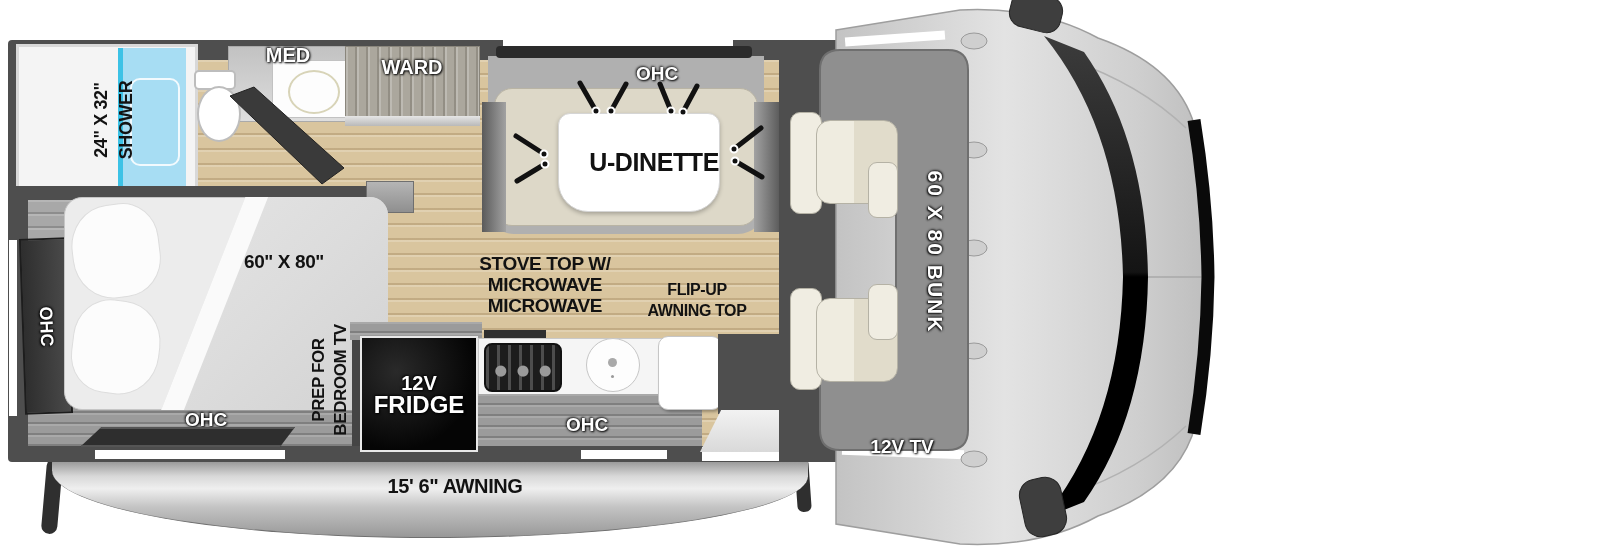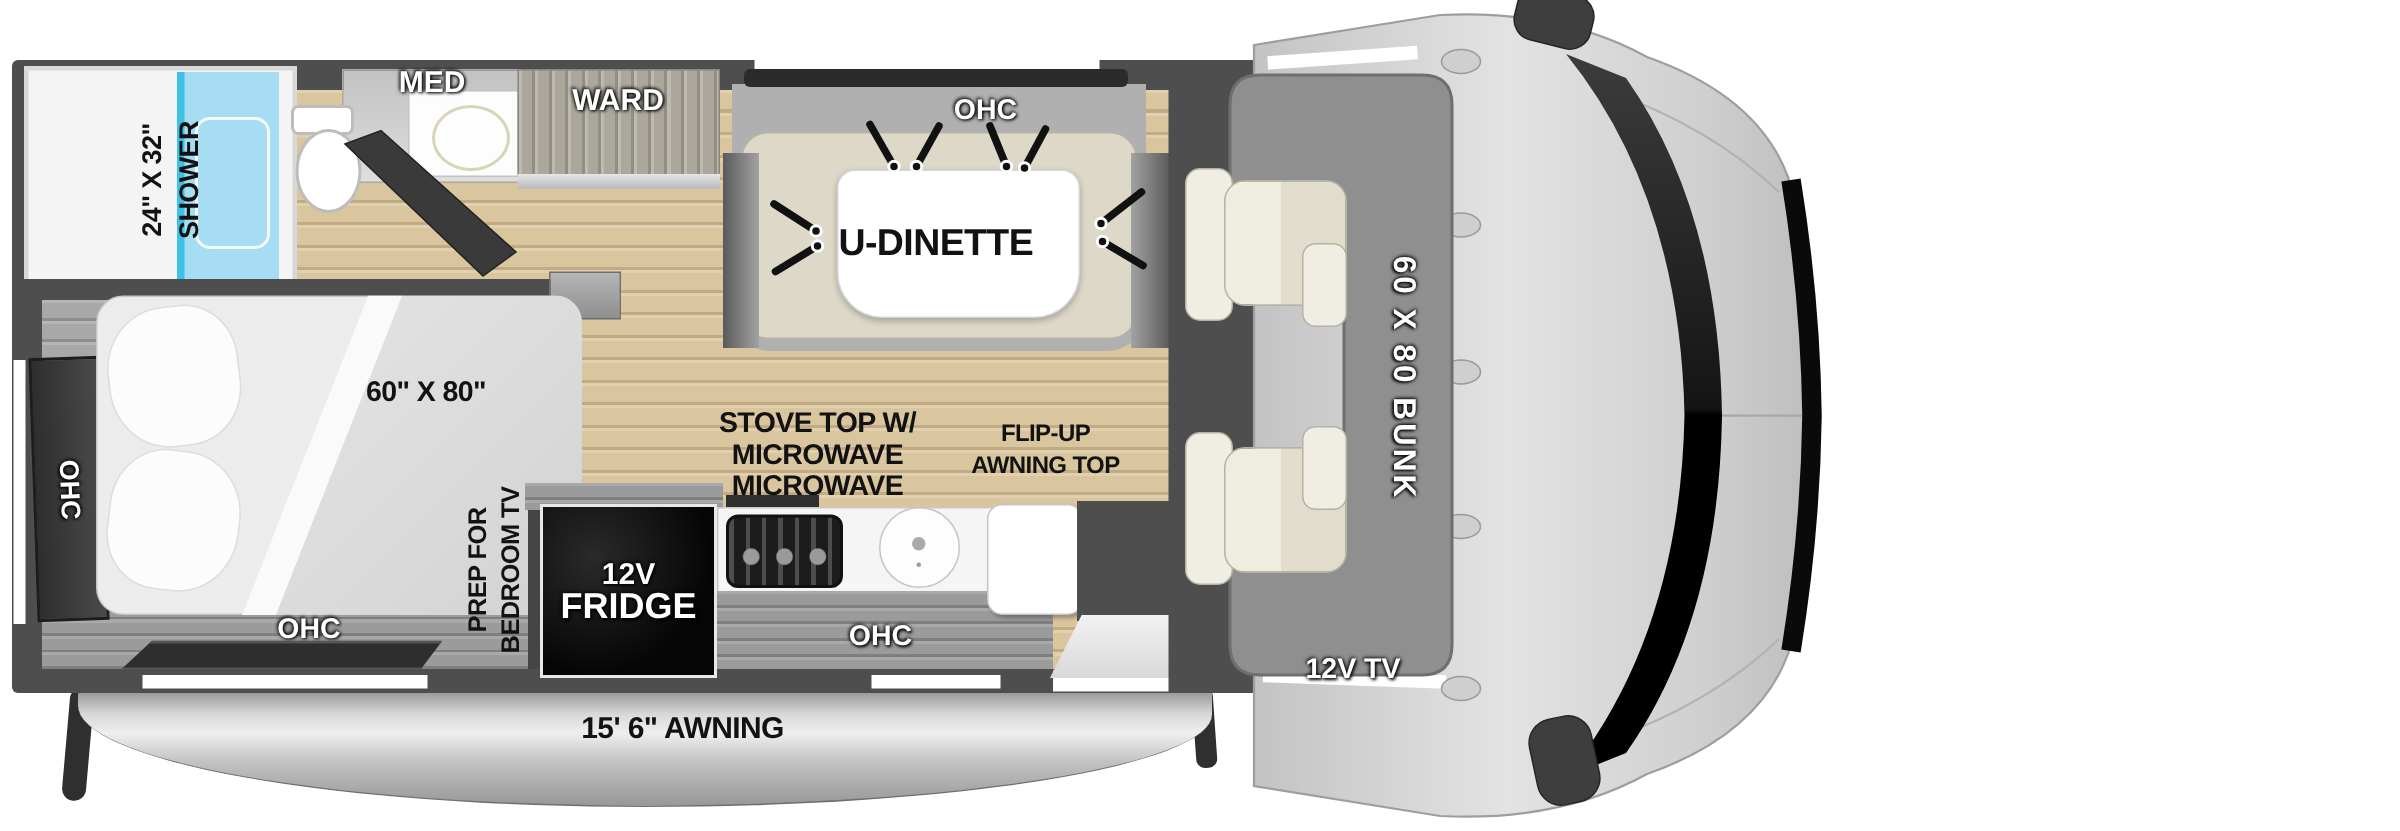--- a/index.html
+++ b/index.html
@@ -85,21 +85,21 @@
   <div class="abs" style="left:80px;top:427px;width:215px;height:20px;background:#2e2e2e;border:2px solid #555;box-sizing:border-box;clip-path:polygon(10% 0,100% 0,93% 100%,0 100%);"></div>
 
   <div class="abs" style="left:352px;top:338px;width:12px;height:108px;background:#454545;"></div>
 
   <div class="abs" style="left:488px;top:56px;width:276px;height:178px;background:#b0b0b0;border-radius:0 0 26px 26px;"></div>
   <div class="abs" style="left:494px;top:88px;width:264px;height:138px;background:#ddd8c8;border:1px solid #b9b4a4;border-radius:18px;box-sizing:border-box;"></div>
   <div class="abs" style="left:482px;top:102px;width:24px;height:130px;background:linear-gradient(90deg,#5a5a5a,#a2a2a2);"></div>
   <div class="abs" style="left:754px;top:102px;width:26px;height:130px;background:linear-gradient(90deg,#a2a2a2,#5a5a5a);"></div>
   <div class="abs" style="left:496px;top:46px;width:256px;height:12px;background:#2b2b2b;border-radius:4px;"></div>
 
-  <div class="abs" style="left:558px;top:113px;width:162px;height:99px;background:#fff;border:1px solid #d5d5d5;border-radius:12px 12px 30px 30px;box-sizing:border-box;display:flex;align-items:center;justify-content:flex-start;box-shadow:0 2px 4px rgba(0,0,0,.25);">
+  <div class="abs" style="left:558px;top:113px;width:162px;height:99px;background:#fff;border:1px solid #d5d5d5;border-radius:12px 12px 30px 30px;box-sizing:border-box;display:flex;align-items:center;justify-content:flex-end;box-shadow:0 2px 4px rgba(0,0,0,.25);padding-left:20px;">
     <span class="lbl" style="font-size:25px;">U-DINETTE</span>
   </div>
   <div class="abs wlbl" style="left:625px;top:63px;width:64px;font-size:19px;">OHC</div>
 
   <svg class="abs" style="left:0;top:0;pointer-events:none;" width="900" height="300">
     <g stroke="#111" stroke-width="5" stroke-linecap="round">
       <line x1="580" y1="83" x2="596" y2="111"></line>
         <line x1="626" y1="84" x2="611" y2="111"></line>
       <line x1="660" y1="84" x2="671" y2="111"></line>
         <line x1="697" y1="86" x2="683" y2="112"></line>
@@ -135,21 +135,21 @@
                                radial-gradient(circle at 80% 58%,#9a9a9a 0 5px,rgba(0,0,0,0) 6px),
                                repeating-linear-gradient(90deg,#4d4d4d 0 3px,#1c1c1c 3px 11px);"></div>
   <div class="abs" style="left:586px;top:338px;width:54px;height:54px;background:#fdfdfd;border:1px solid #c6c6c6;border-radius:50%;box-sizing:border-box;"></div>
   <div class="abs" style="left:608px;top:358px;width:9px;height:9px;background:#a9a9a9;border-radius:50%;box-shadow:0 14px 0 -3px #9a9a9a;"></div>
   <div class="abs woodDarkH" style="left:478px;top:394px;width:224px;height:52px;"></div>
   <div class="abs wlbl" style="left:556px;top:414px;width:62px;font-size:19px;">OHC</div>
 
   <div class="abs" style="left:658px;top:336px;width:64px;height:74px;background:#fff;border:1px solid #c6c6c6;border-radius:10px;box-sizing:border-box;box-shadow:2px 2px 3px rgba(0,0,0,.3);"></div>
   <div class="abs wall" style="left:718px;top:334px;width:66px;height:80px;"></div>
 
-  <div class="abs lbl" style="left:462px;top:253px;width:166px;font-size:19px;margin-top:19px;">
+  <div class="abs lbl" style="left:462px;top:253px;width:166px;font-size:19px;">
     <div>STOVE TOP W/</div>
     <div>MICROWAVE</div>
     <div>MICROWAVE</div>
   </div>
   <div class="abs lbl" style="left:612px;top:279px;width:170px;font-size:16px;">
     <div>FLIP-UP</div>
     <div>AWNING TOP</div>
   </div>
 
   <div class="abs" style="left:702px;top:447px;width:90px;height:14px;background:#fff;"></div>

